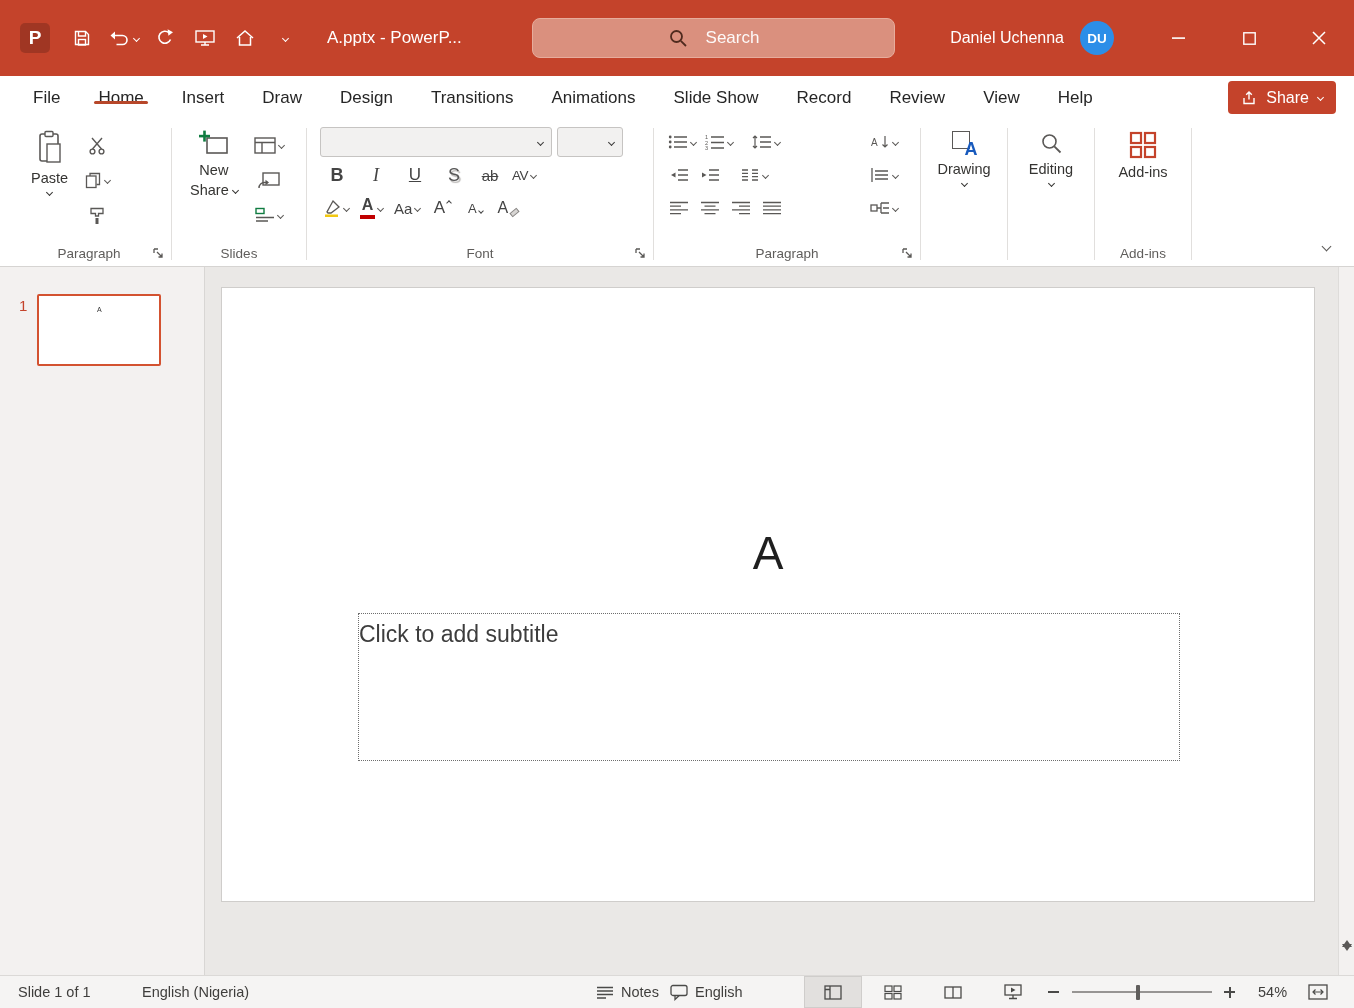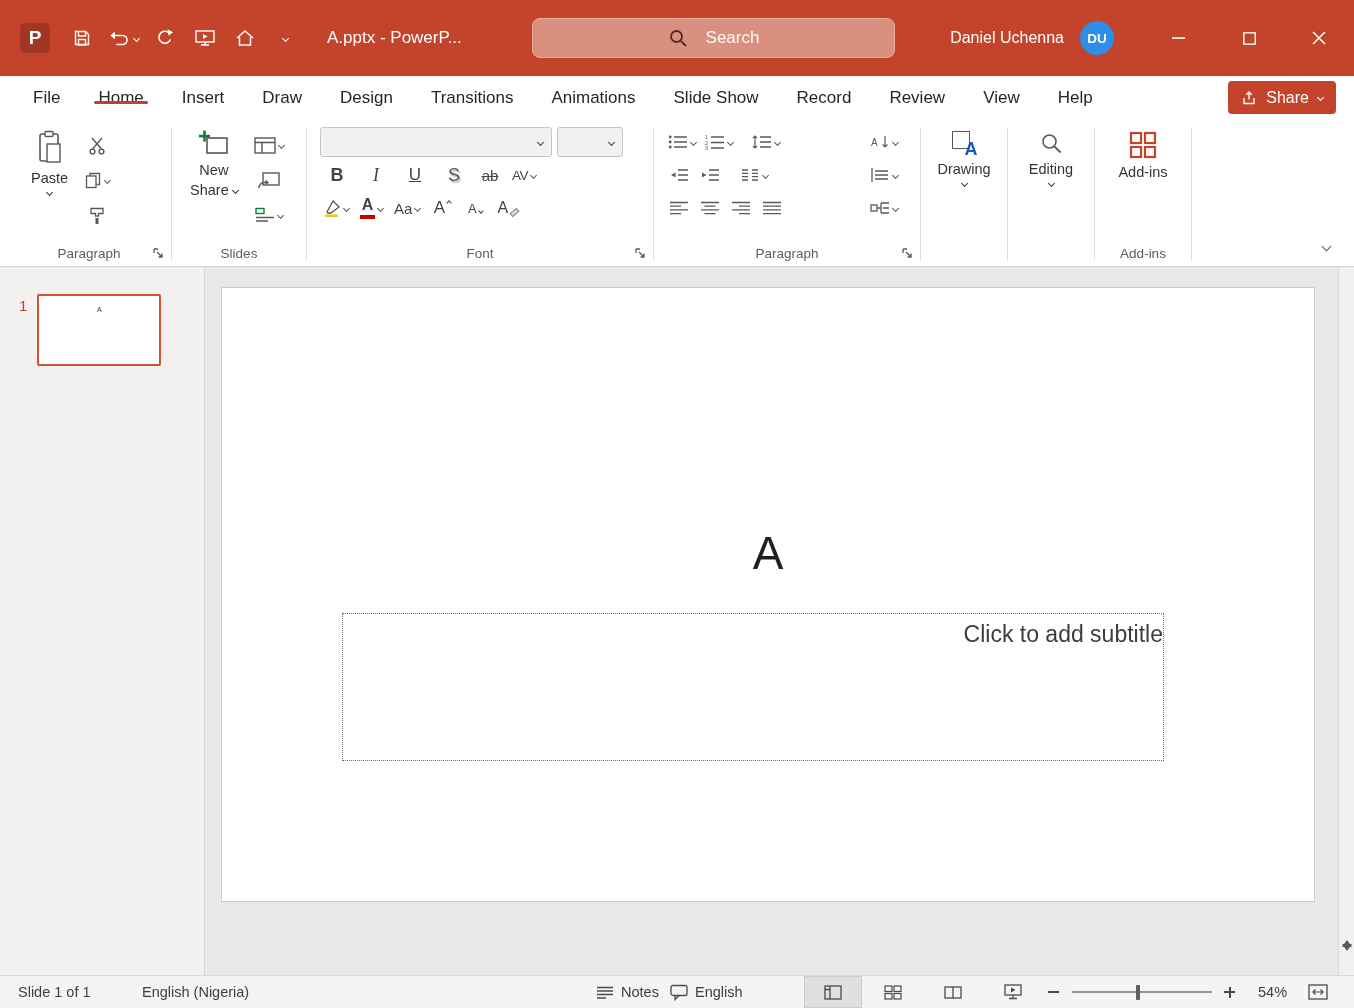--- a/index.html
+++ b/index.html
@@ -75,21 +75,21 @@
   .workspace { height:708px; display:flex; }
   .thumb-panel { width:205px; background:#F3F1F0; border-right:1px solid #D8D6D4; padding-top:27px; }
   .thumb-row { display:flex; gap:10px; padding-left:19px; }
   .slide-num { color:#C4432B; font-size:15px; margin-top:3px; }
   .thumb { width:124px; height:72px; background:#fff; border:2px solid #D35230; border-radius:2px; position:relative; }
   .thumb-title { position:absolute; top:10px; left:0; right:0; text-align:center; font-size:7px; color:#333; }
   .editor { flex:1; display:flex; flex-direction:column; background:#EAE8E6; min-width:0; }
   .canvas { height:651px; position:relative; }
   .slide { position:absolute; left:16px; top:20px; width:1094px; height:615px; background:#fff; border:1px solid #CFCDCB; }
   .slide-title { position:absolute; top:238px; left:0; right:0; text-align:center; font-size:46px; color:#1f1f1f; }
-  .subtitle-ph { position:absolute; left:120px; top:325px; width:822px; height:148px; border:1px dotted #6e6e6e; text-align:right; padding-top:7px; }
+  .subtitle-ph { position:absolute; left:136px; top:325px; width:822px; height:148px; border:1px dotted #6e6e6e; text-align:left; padding-top:7px; }
   .subtitle-ph span { font-size:23px; color:#3d3d3d; }
   .notes-strip { height:57px; border-top:1px solid #C9C7C5; background:#ECEAE8; display:flex; align-items:center; padding-left:20px; }
   .notes-strip span { font-size:20px; color:#444; }
   .vscroll { width:16px; background:#F3F1F0; border-left:1px solid #DEDCDA; display:flex; flex-direction:column; justify-content:flex-end; align-items:center; gap:10px; padding-bottom:6px; }
   .tri { width:0; height:0; border-left:5px solid transparent; border-right:5px solid transparent; }
   .tri.upt { border-bottom:7px solid #5A5856; }
   .tri.downt { border-top:7px solid #5A5856; }
 
   
   .statusbar { height:33px; background:#F5F4F3; border-top:1px solid #DBD9D7; position:relative; font-size:14.5px; color:#3f3e3c; }

